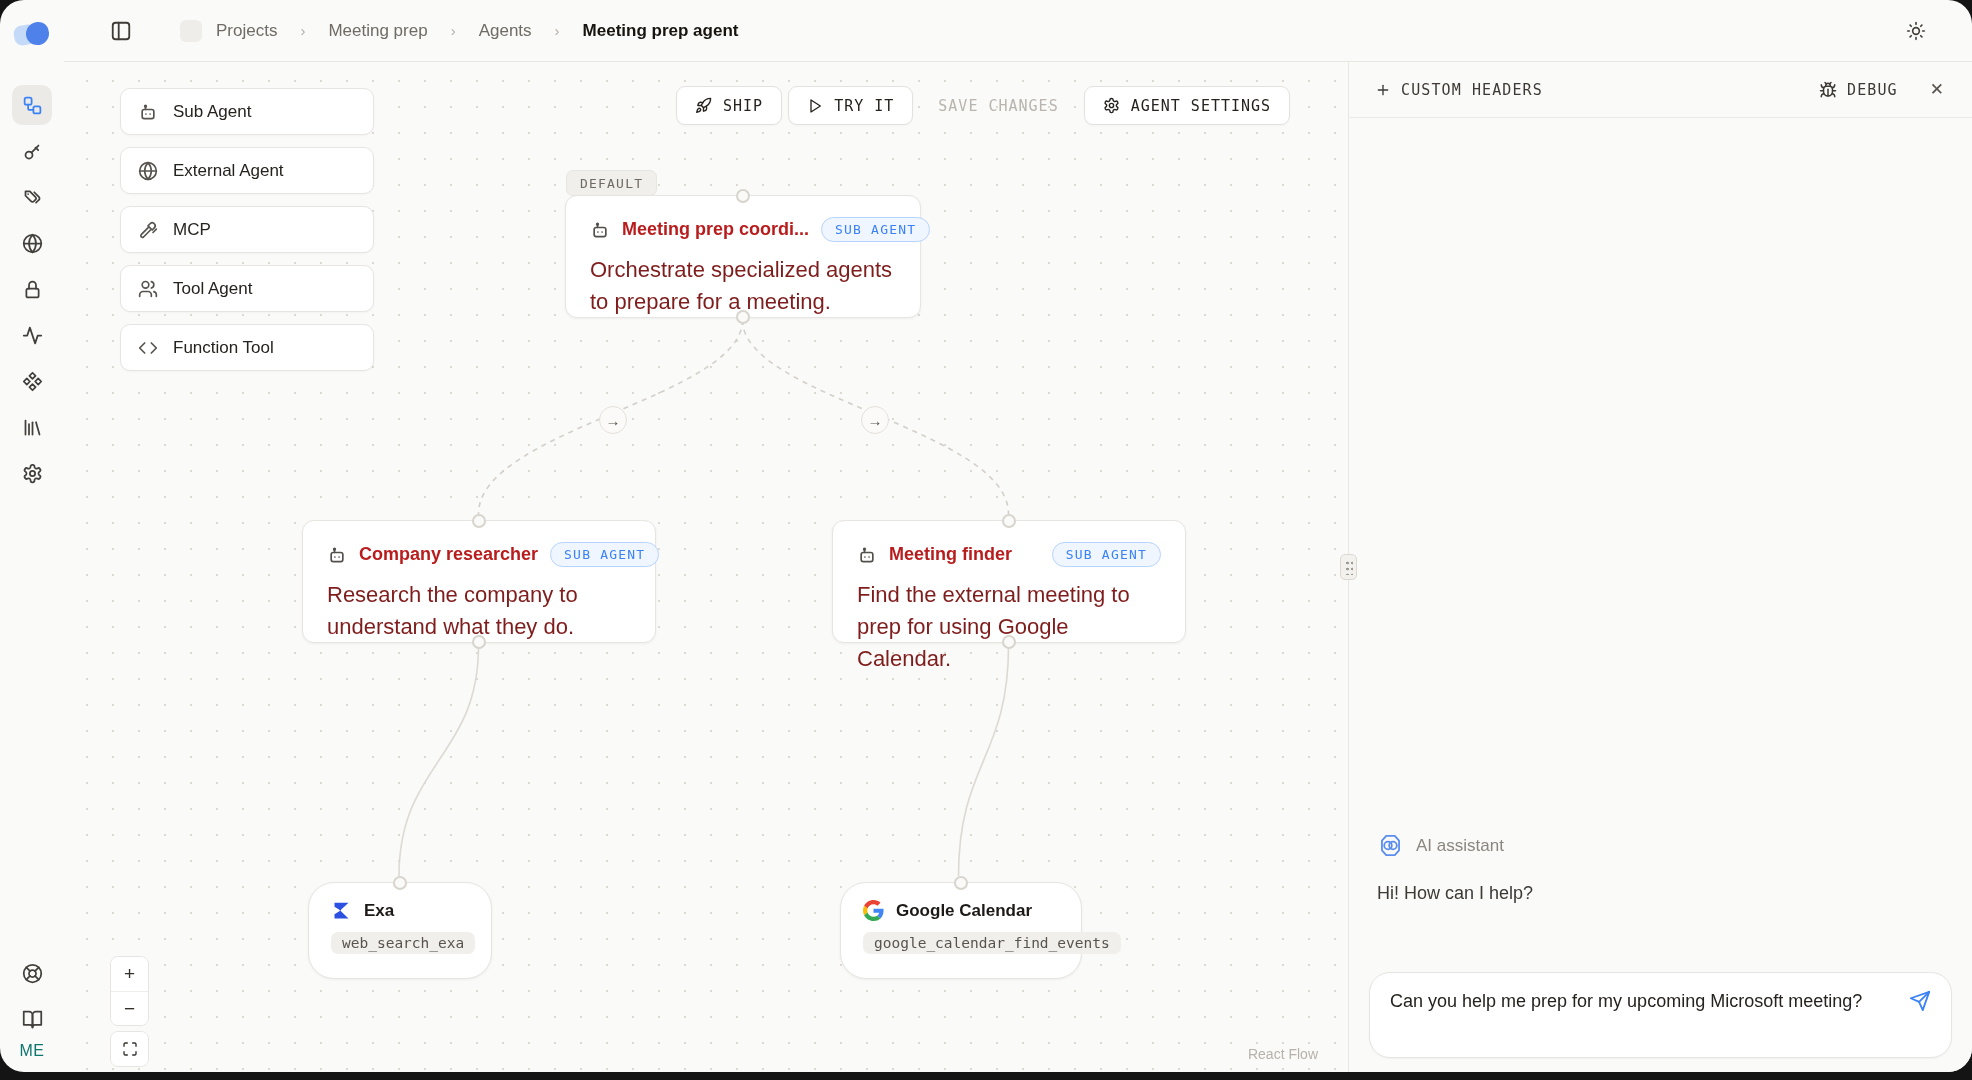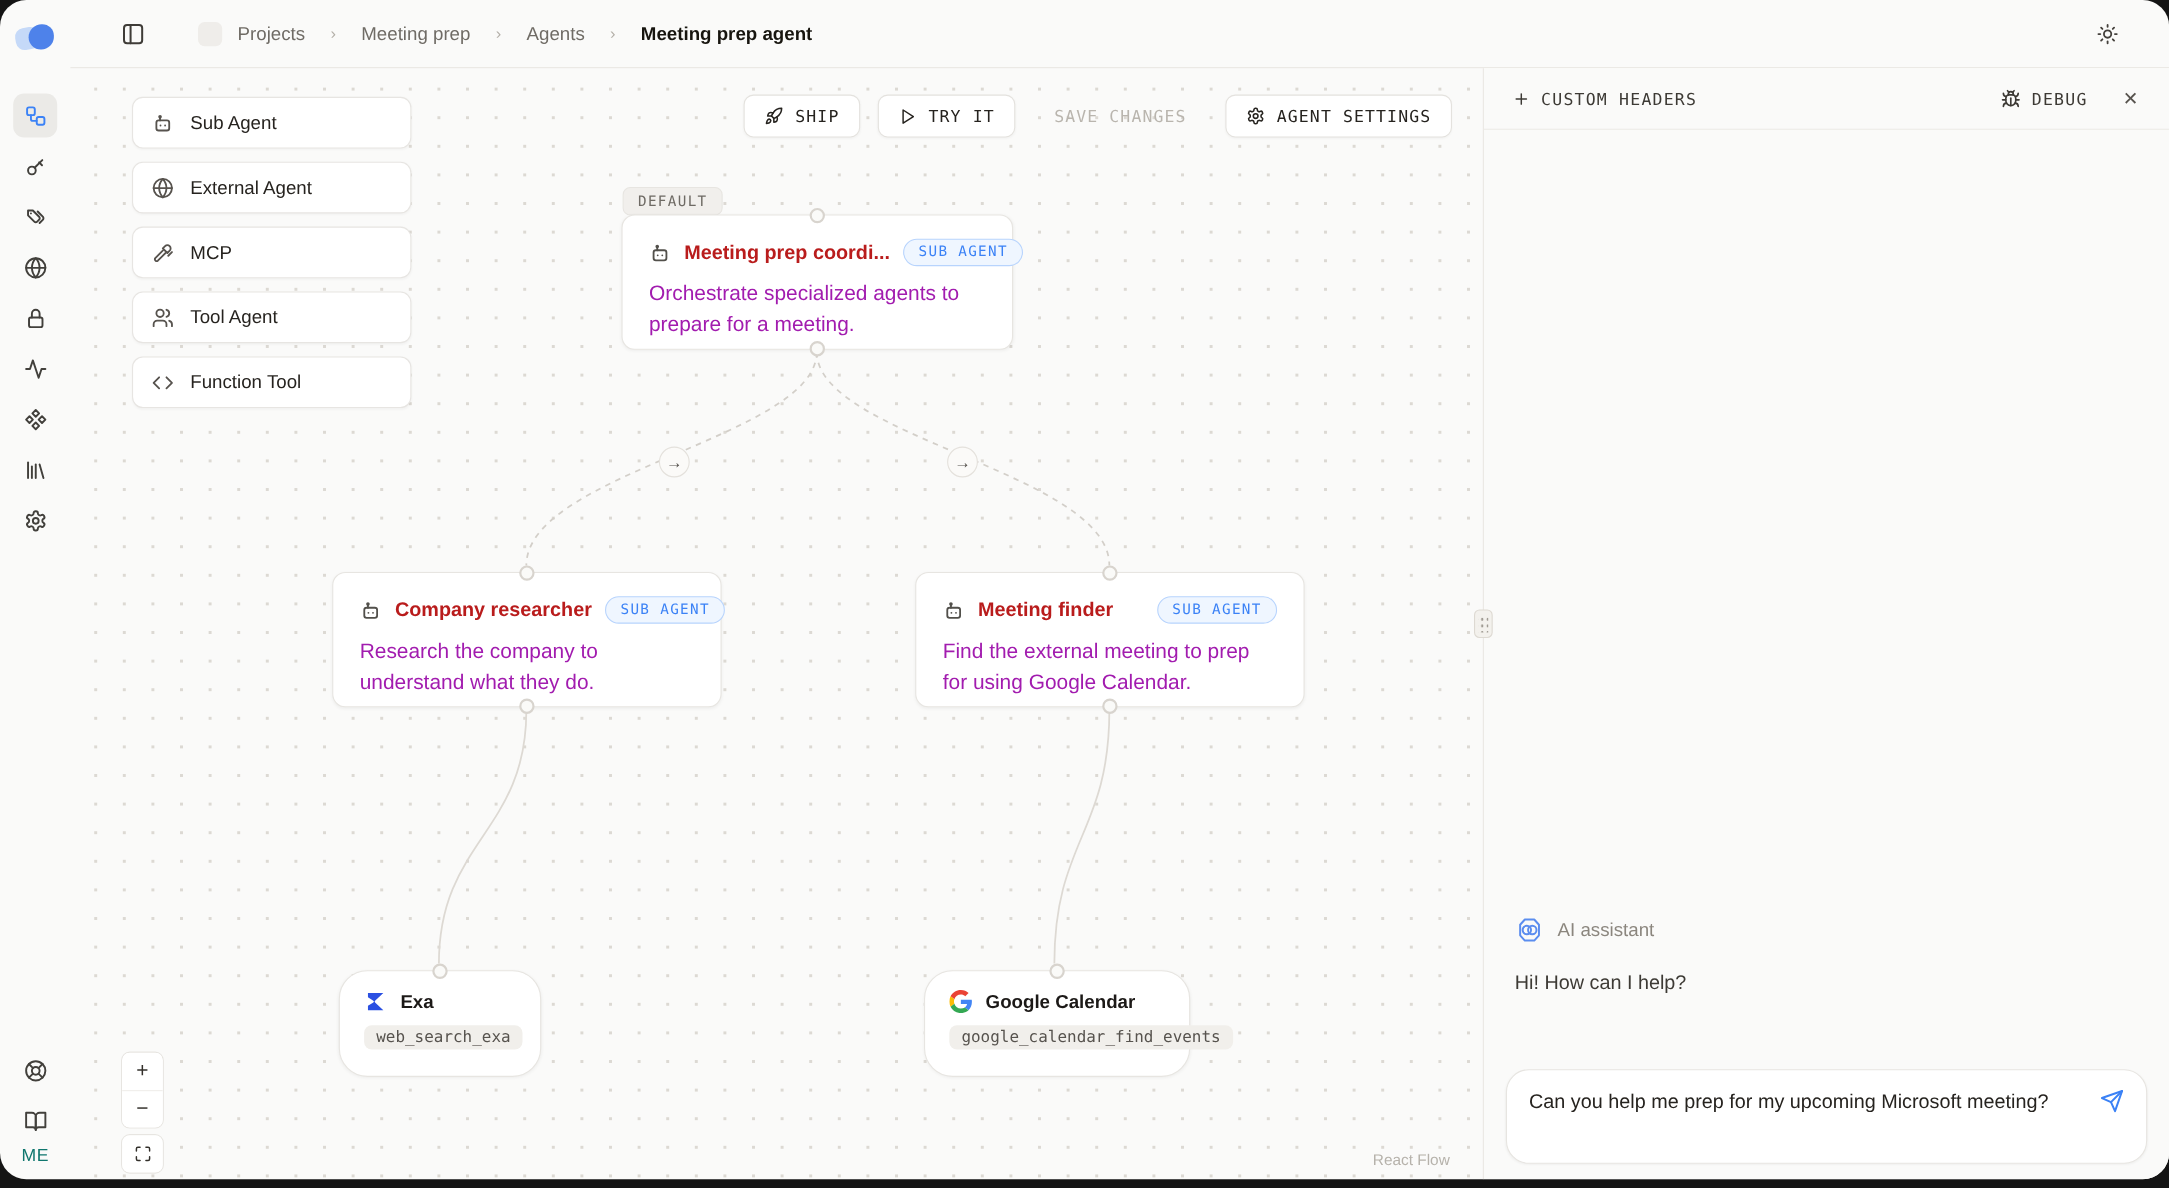--- a/index.html
+++ b/index.html
@@ -34,32 +34,32 @@
   .canvas{flex:1;position:relative;overflow:hidden;background-image:radial-gradient(#dcd9d3 1.3px,transparent 1.4px);background-size:26px 26px;background-position:10px 6px;}
   .edges{position:absolute;inset:0;width:100%;height:100%;}
   .edge-dashed{fill:none;stroke:#d3cfc9;stroke-width:1.6;stroke-dasharray:5 5;}
   .edge-solid{fill:none;stroke:#ddd9d3;stroke-width:1.6;}
   .edge-arrow{position:absolute;width:28px;height:28px;border-radius:50%;background:#fbfaf8;border:1px solid #e4e1dc;display:flex;align-items:center;justify-content:center;color:#57534e;font-size:15px;}
 
   .palette{position:absolute;left:56px;top:26px;width:254px;display:flex;flex-direction:column;gap:12px;}
   .palette-item{height:47px;background:#fff;border:1px solid #e7e5e2;border-radius:10px;display:flex;align-items:center;gap:15px;padding:0 17px;font-size:17px;color:#26231f;box-shadow:0 1px 2px rgba(0,0,0,.03);cursor:grab;}
   .palette-item svg{color:#57534e;flex:none;}
 
-  .toolbar{position:absolute;left:612px;top:24px;display:flex;align-items:center;gap:16px;}
+  .toolbar{position:absolute;left:612px;top:24px;display:flex;align-items:center;gap:6px;}
   .tb-btn{height:39px;display:flex;align-items:center;gap:11px;padding:0 18px;background:#fff;border:1px solid #e4e2de;border-radius:9px;font-family:"DejaVu Sans Mono",monospace;font-size:15px;letter-spacing:1px;color:#26231f;cursor:pointer;box-shadow:0 1px 2px rgba(0,0,0,.03);}
   .tb-btn.ghost{background:transparent;border-color:transparent;box-shadow:none;color:#b9b5ae;cursor:default;}
 
   .default-tag{position:absolute;left:502px;top:108px;height:26px;padding:0 13px;display:flex;align-items:center;background:#f1efec;border:1px solid #e7e5e1;border-radius:7px;font-family:"DejaVu Sans Mono",monospace;font-size:13px;letter-spacing:1.2px;color:#6e6a64;}
 
   .node{position:absolute;background:#fff;border:1px solid #e7e5e1;border-radius:12px;box-shadow:0 1px 3px rgba(0,0,0,.05);cursor:pointer;}
   .node-head{display:flex;align-items:center;gap:12px;}
   .node-head svg{color:#52504b;flex:none;}
   .node-title{font-size:18px;font-weight:700;color:#b91c1c;white-space:nowrap;}
   .badge{margin-left:auto;font-family:"DejaVu Sans Mono",monospace;font-size:13px;letter-spacing:1.2px;color:#3b82f6;background:#eff6ff;border:1px solid #b8d4fd;border-radius:999px;padding:4px 13px;white-space:nowrap;}
-  .node-desc{margin-top:12px;font-size:19px;line-height:1.45;color:#a21caf;}
+  .node-desc{margin-top:12px;font-size:22px;line-height:1.45;color:#7f1d1d;}
   .handle{position:absolute;width:14px;height:14px;border-radius:50%;background:#fafaf8;border:2px solid #d8d4ce;transform:translate(-50%,-50%);cursor:crosshair;}
   .handle.top{left:50%;top:0;}
   .handle.bottom{left:50%;top:100%;}
 
   .node-coord{left:501px;top:133px;width:356px;height:123px;padding:21px 24px;}
   .node-cr{left:238px;top:458px;width:354px;height:123px;padding:21px 24px;}
   .node-mf{left:768px;top:458px;width:354px;height:123px;padding:21px 24px;}
   .node-tool{border-radius:26px;}
   .node-exa{left:244px;top:820px;width:184px;height:97px;padding:17px 22px;}
   .node-gc{left:776px;top:820px;width:242px;height:97px;padding:17px 22px;}

